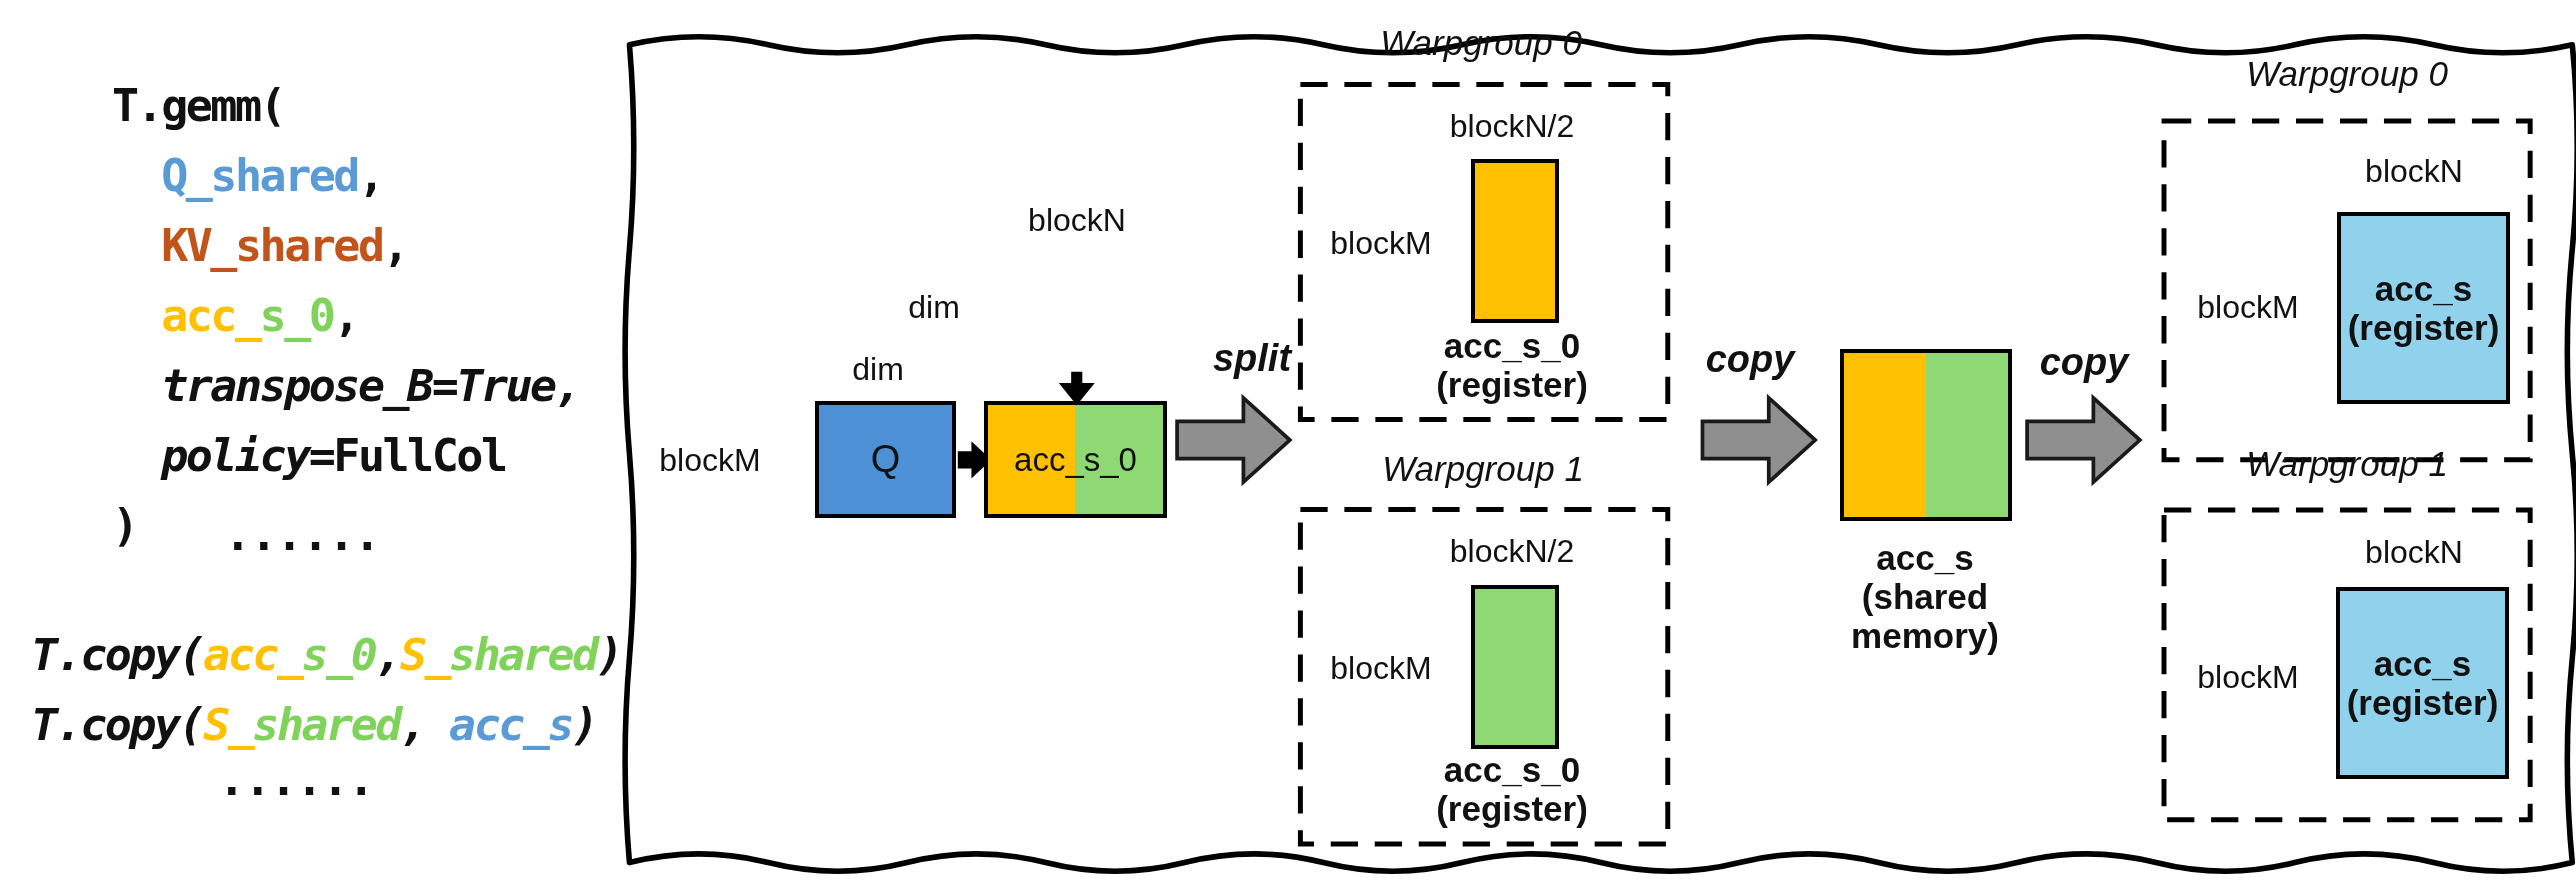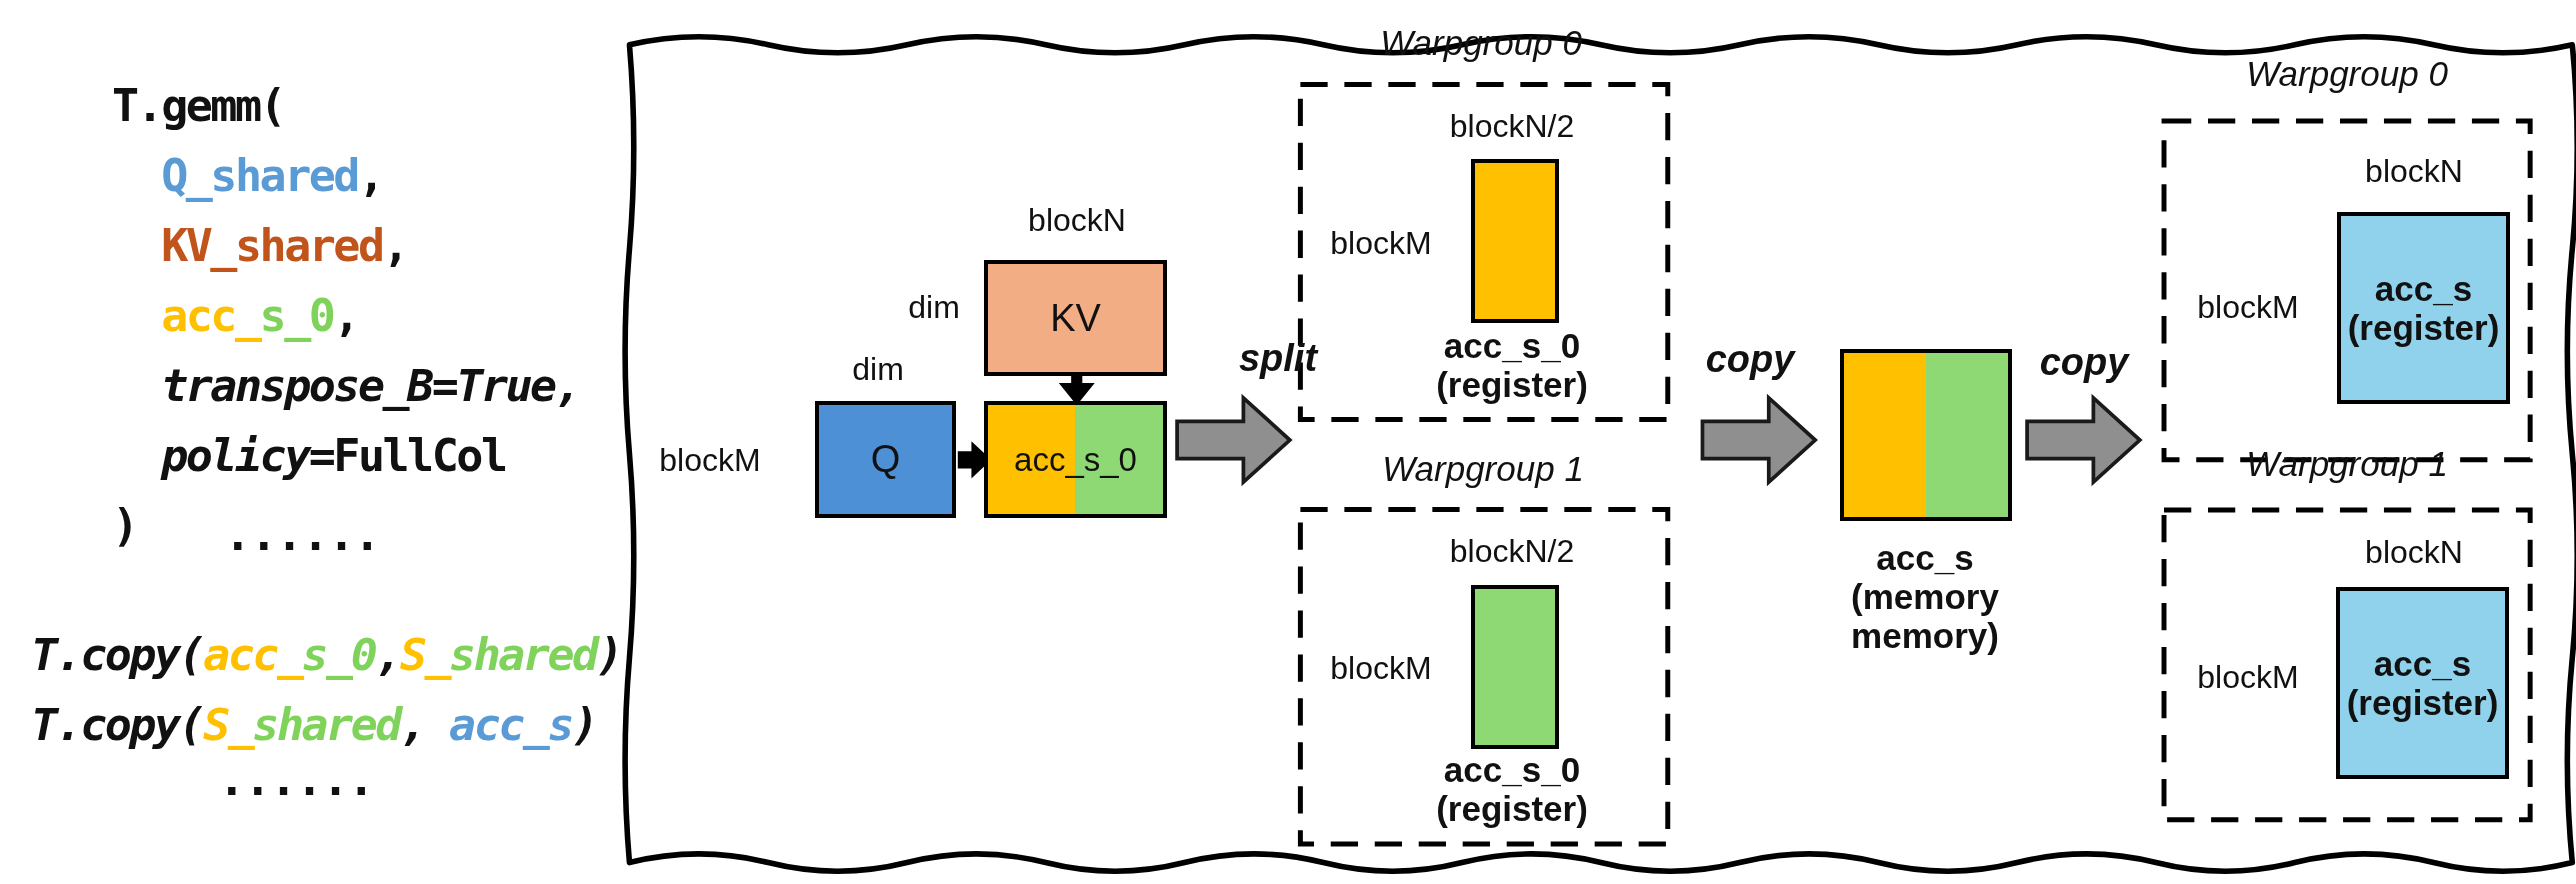--- a/index.html
+++ b/index.html
@@ -63,31 +63,28 @@
   <div class="code" style="left:112px;top:64px;"><div class="code-line"><span style="color: rgb(17, 17, 17);">T.gemm(</span></div><div class="code-line"><span style="color: rgb(17, 17, 17);">  </span><span style="color: rgb(91, 155, 213);">Q_shared</span><span style="color: rgb(17, 17, 17);">,</span></div><div class="code-line"><span style="color: rgb(17, 17, 17);">  </span><span style="color: rgb(192, 84, 26);">KV_shared</span><span style="color: rgb(17, 17, 17);">,</span></div><div class="code-line"><span style="color: rgb(17, 17, 17);">  </span><span style="color: rgb(255, 192, 0);">acc_</span><span style="color: rgb(127, 211, 91);">s_0</span><span style="color: rgb(17, 17, 17);">,</span></div><div class="code-line"><span style="color: rgb(17, 17, 17);">  </span><span class="it" style="color: rgb(17, 17, 17);">transpose_B=True,</span></div><div class="code-line"><span style="color: rgb(17, 17, 17);">  </span><span class="it" style="color: rgb(17, 17, 17);">policy</span><span style="color: rgb(17, 17, 17);">=FullCol</span></div><div class="code-line"><span style="color: rgb(17, 17, 17);">)</span></div></div>
   <div class="dots" style="left:302px;top:534px;">......</div>
   <div class="code" style="left:31px;top:613px;"><div class="code-line"><span class="it" style="color: rgb(17, 17, 17);">T.copy(</span><span class="it" style="color: rgb(255, 192, 0);">acc_</span><span class="it" style="color: rgb(127, 211, 91);">s_0</span><span class="it" style="color: rgb(17, 17, 17);">,</span><span class="it" style="color: rgb(255, 192, 0);">S_</span><span class="it" style="color: rgb(127, 211, 91);">shared</span><span class="it" style="color: rgb(17, 17, 17);">)</span></div><div class="code-line"><span class="it" style="color: rgb(17, 17, 17);">T.copy(</span><span class="it" style="color: rgb(255, 192, 0);">S_</span><span class="it" style="color: rgb(127, 211, 91);">shared</span><span class="it" style="color: rgb(17, 17, 17);">, </span><span class="it" style="color: rgb(91, 155, 213);">acc_s</span><span class="it" style="color: rgb(17, 17, 17);">)</span></div></div>
   <div class="dots" style="left:296px;top:779px;">......</div>
 
   <div class="ctr lbl" style="left:1077px;top:220px;">blockN</div>
   <div class="ctr lbl" style="left:934px;top:307px;">dim</div>
   <div class="ctr lbl" style="left:878px;top:369px;">dim</div>
   <div class="ctr lbl" style="left:710px;top:460px;">blockM</div>
 
-  <div class="box box-kv">
-    <span>KV</span>
-  </div>
   <div class="box box-q">
     <span>Q</span>
   </div>
   <div class="box box-acc">
     <span>acc_s_0</span>
   </div>
 
-  <div class="ctr opname" style="left:1278px;top:358px;text-align:center;">split</div>
+  <div class="ctr opname" style="left:1252px;top:358px;text-align:center;">split</div>
 
   <div class="ctr wgtitle" style="left:1481px;top:43px;">Warpgroup 0</div>
   <div class="ctr lbl" style="left:1512px;top:126px;">blockN/2</div>
   <div class="ctr lbl" style="left:1381px;top:243px;">blockM</div>
   <div class="box bar0"></div>
   <div class="ctr cap" style="left:1512px;top:365px;">
     <div>acc_s_0</div>
     <div>(register)</div>
   </div>
 
@@ -97,21 +94,21 @@
   <div class="box bar1"></div>
   <div class="ctr cap" style="left:1512px;top:789px;">
     <div>acc_s_0</div>
     <div>(register)</div>
   </div>
 
   <div class="ctr opname" style="left:1750px;top:359px;">copy</div>
   <div class="box box-shared"></div>
   <div class="ctr cap" style="left:1925px;top:596px;">
     <div>acc_s</div>
-    <div>(memory</div>
+    <div>(shared</div>
     <div>memory)</div>
   </div>
   <div class="ctr opname" style="left:2084px;top:362px;">copy</div>
 
   <div class="ctr wgtitle" style="left:2347px;top:74px;">Warpgroup 0</div>
   <div class="ctr lbl" style="left:2414px;top:171px;">blockN</div>
   <div class="ctr lbl" style="left:2248px;top:307px;">blockM</div>
   <div class="box box-reg box-reg0">
     <div class="cap">acc_s</div>
     <div class="cap">(register)</div>

